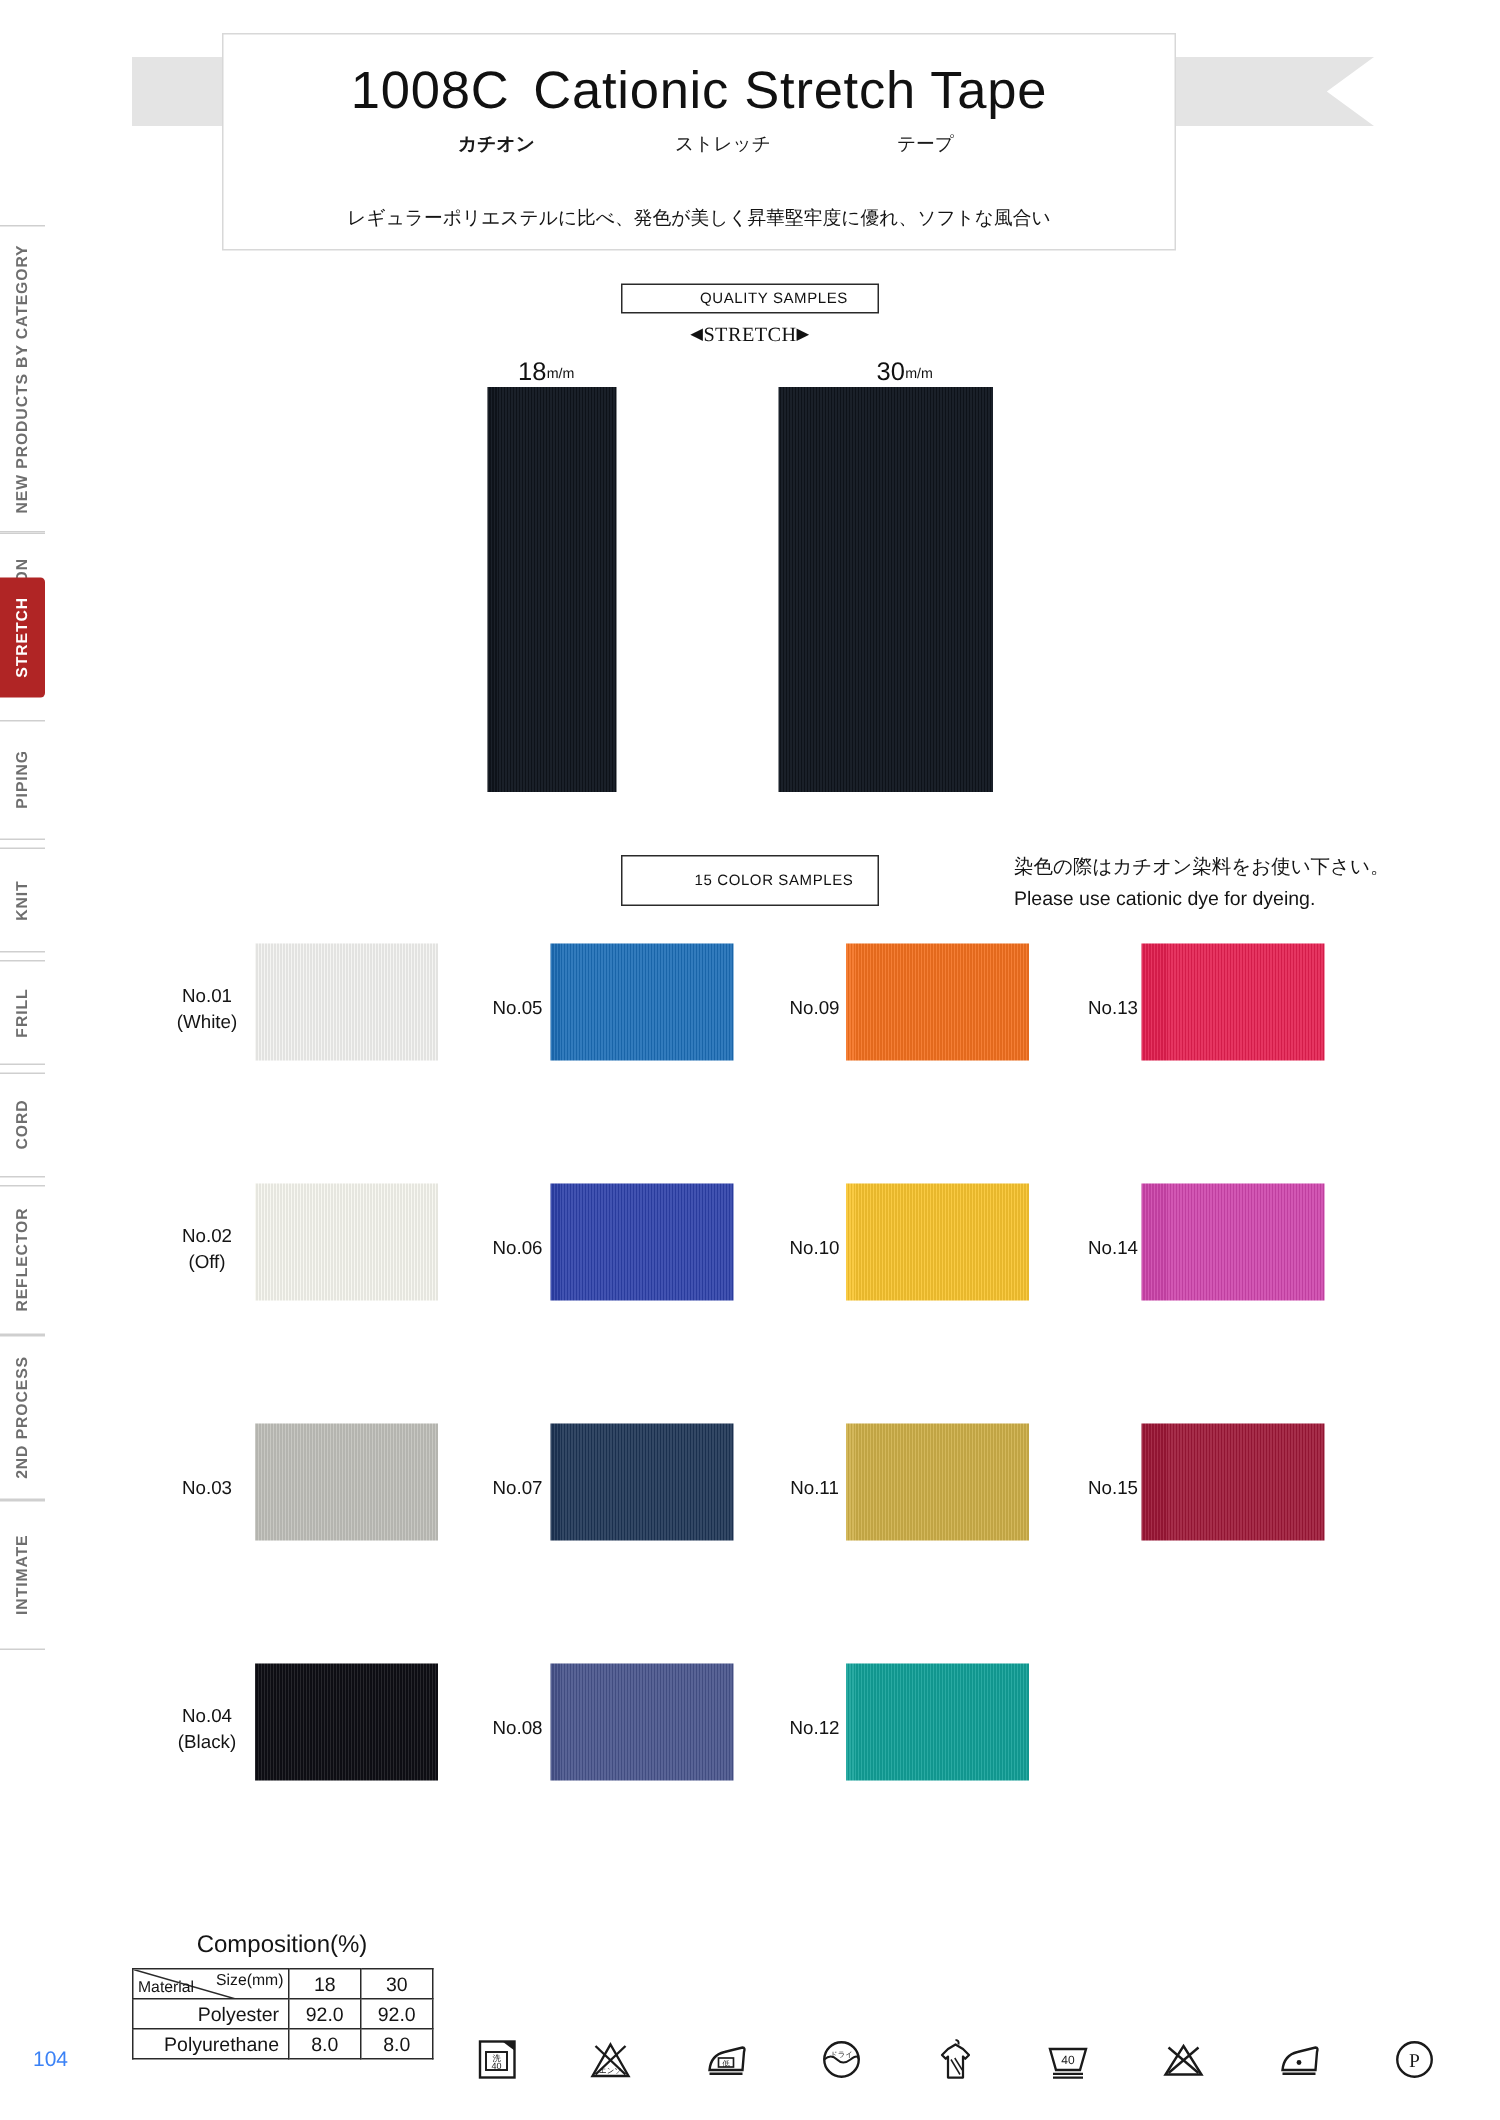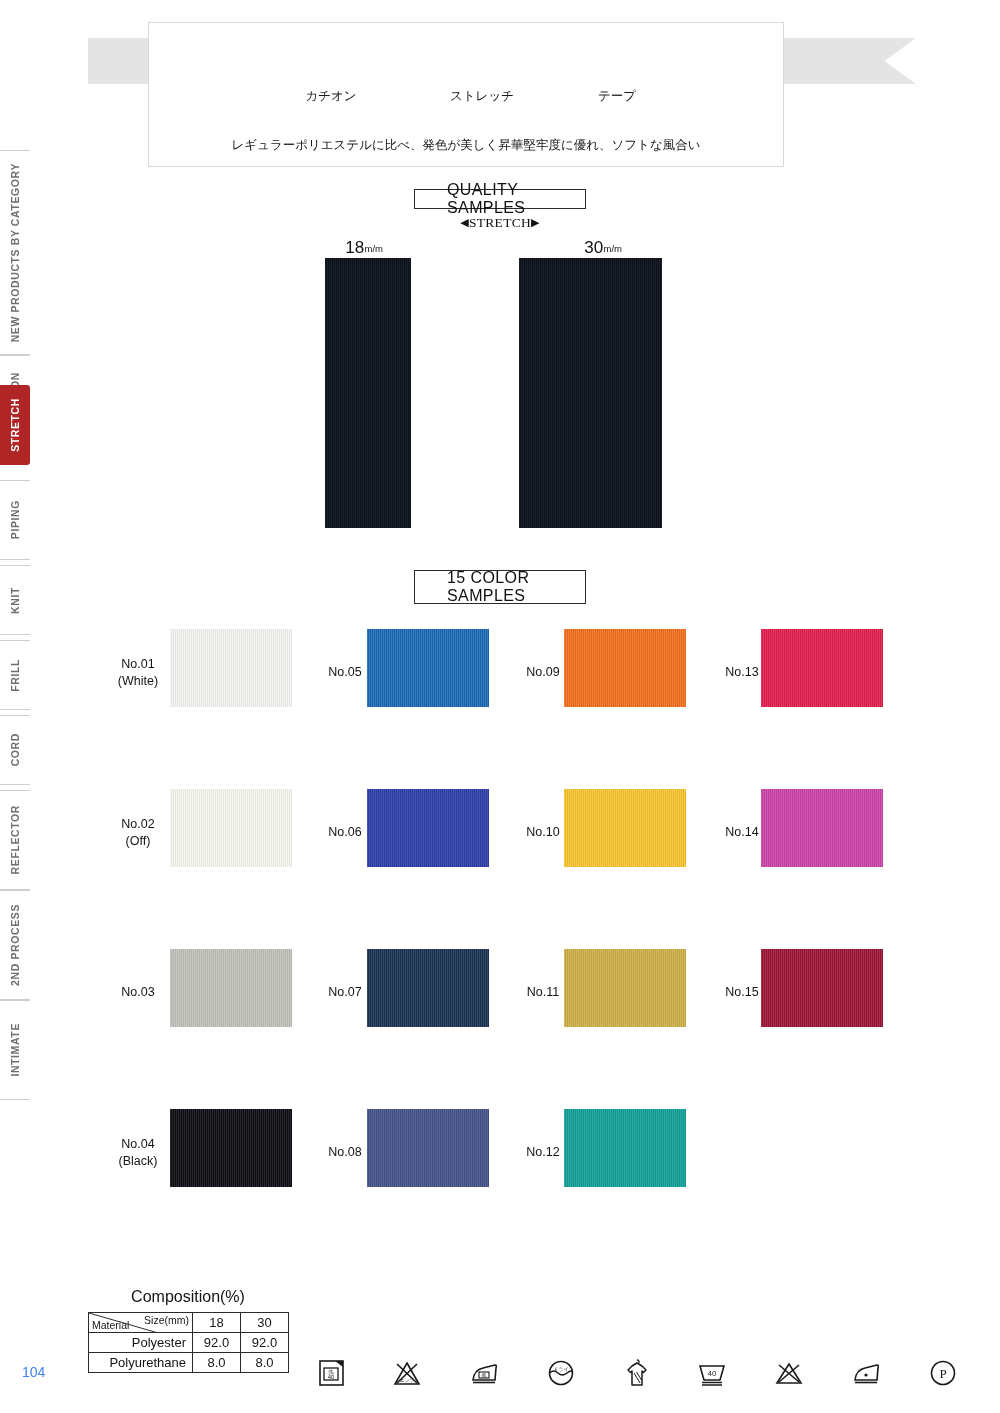--- a/index.html
+++ b/index.html
@@ -93,21 +93,21 @@
   #title-kana {
     position: absolute;
     top: 65px;
     left: 0; right: 0;
     display: flex;
     justify-content: center;
     font-size: 12.5px;
     color: #1a1a1a;
   }
   #title-kana span { display: inline-block; }
-  .kana-1 { width: 152px; text-align: center; }
+  .kana-1 { width: 152px; text-align: center; font-weight: bold; }
   .kana-2 { width: 150px; text-align: center; }
   .kana-3 { width: 120px; text-align: center; }
   #desc-en {
     position: absolute;
     top: 92px;
     left: 0; right: 0;
     text-align: center;
     font-size: 13.5px;
     color: #141414;
   }
@@ -130,21 +130,21 @@
   }
 
   
   .boxed-heading {
     position: absolute;
     border: 1px solid #2a2a2a;
     box-sizing: border-box;
     display: flex;
     align-items: center;
     justify-content: center;
-    font-size: 16px;
+    font-size: 10px;
     letter-spacing: 0.4px;
     color: #111111;
     background: #ffffff;
     padding-left: 32px;
   }
   #quality-heading {
     left: 414px;
     top: 189px;
     width: 172px;
     height: 20px;
@@ -341,20 +341,23 @@
         <span class="vtext">2ND PROCESS</span>
       </div>
       <div class="side-tab" style="top: 850px; height: 100px;">
         <span class="vtext">INTIMATE</span>
       </div>
     </div>
 
   <div id="banner-ribbon"></div>
 
   <div id="title-card">
+    <div id="title-main">
+      <span class="code">1008C</span><span>Cationic Stretch Tape</span>
+    </div>
     <div id="title-kana">
       <span class="kana-1">カチオン</span>
       <span class="kana-2">ストレッチ</span>
       <span class="kana-3">テープ</span>
     </div>
     <div id="desc-ja">レギュラーポリエステルに比べ、発色が美しく昇華堅牢度に優れ、ソフトな風合い</div>
   </div>
 
 
   <div id="quality-heading" class="boxed-heading">QUALITY SAMPLES</div>
@@ -362,20 +365,24 @@
     <span class="arrow-l">◀</span><span>STRETCH</span><span class="arrow-r">▶</span>
   </div>
   <div id="quality-tapes">
       <div class="tape-size-label" style="left: 318px; top: 238px; width: 93px; text-align: center;"><span>18</span><span class="frac" style="transform: scale(0.95);">m/m</span></div>
       <div class="tape-swatch" style="left: 325px; top: 258px; width: 86px; height: 270px; background-color: rgb(18, 24, 33);"></div>
       <div class="tape-size-label" style="left: 545px; top: 238px; width: 117px; text-align: center;"><span>30</span><span class="frac" style="transform: scale(0.95);">m/m</span></div>
       <div class="tape-swatch" style="left: 519px; top: 258px; width: 143px; height: 270px; background-color: rgb(18, 24, 33);"></div>
     </div>
 
   <div id="color-heading" class="boxed-heading">15 COLOR SAMPLES</div>
+  <div id="dye-note">
+    <div>染色の際はカチオン染料をお使い下さい。</div>
+    <div>Please use cationic dye for dyeing.</div>
+  </div>
   <div id="color-grid">
       <div class="swatch-label" style="left: 95px; top: 656px;">
         <div>No.01</div>
         <div>(White)</div>
       </div>
       <div class="swatch" style="left: 170px; top: 629px; background-color: rgb(244, 244, 242);"></div>
       <div class="swatch-label" style="left: 95px; top: 816px;">
         <div>No.02</div>
         <div>(Off)</div>
       </div>

